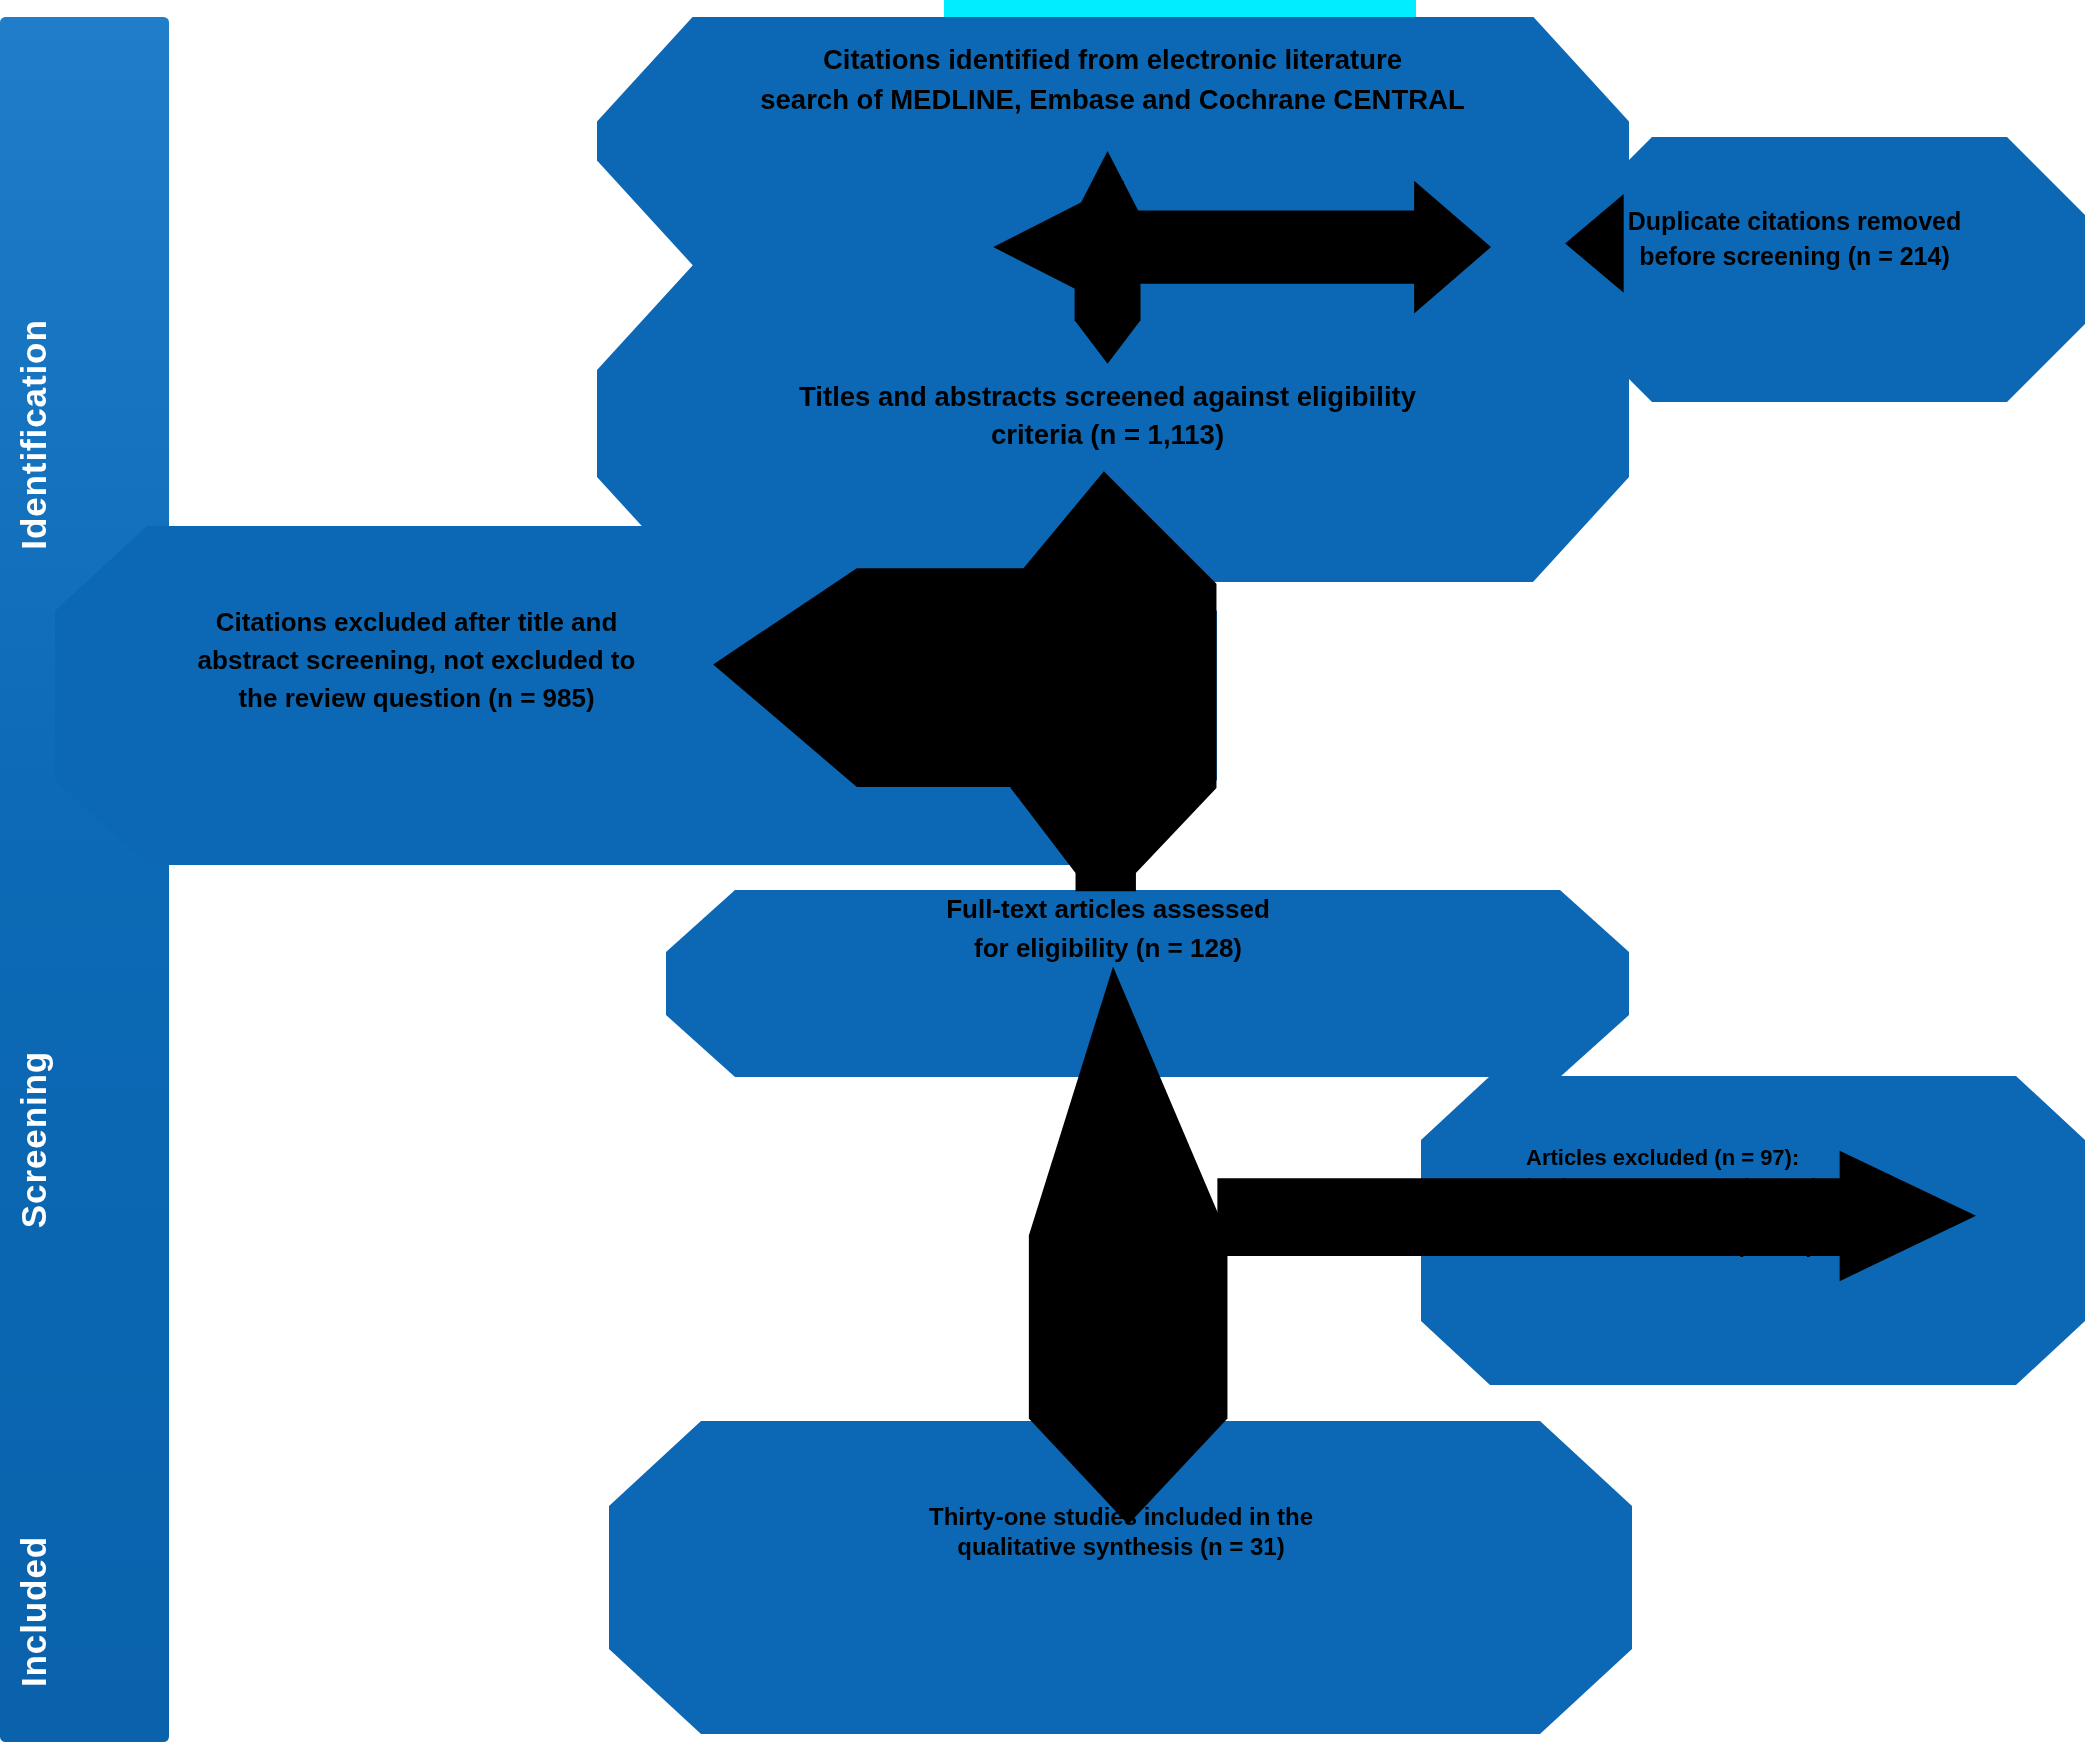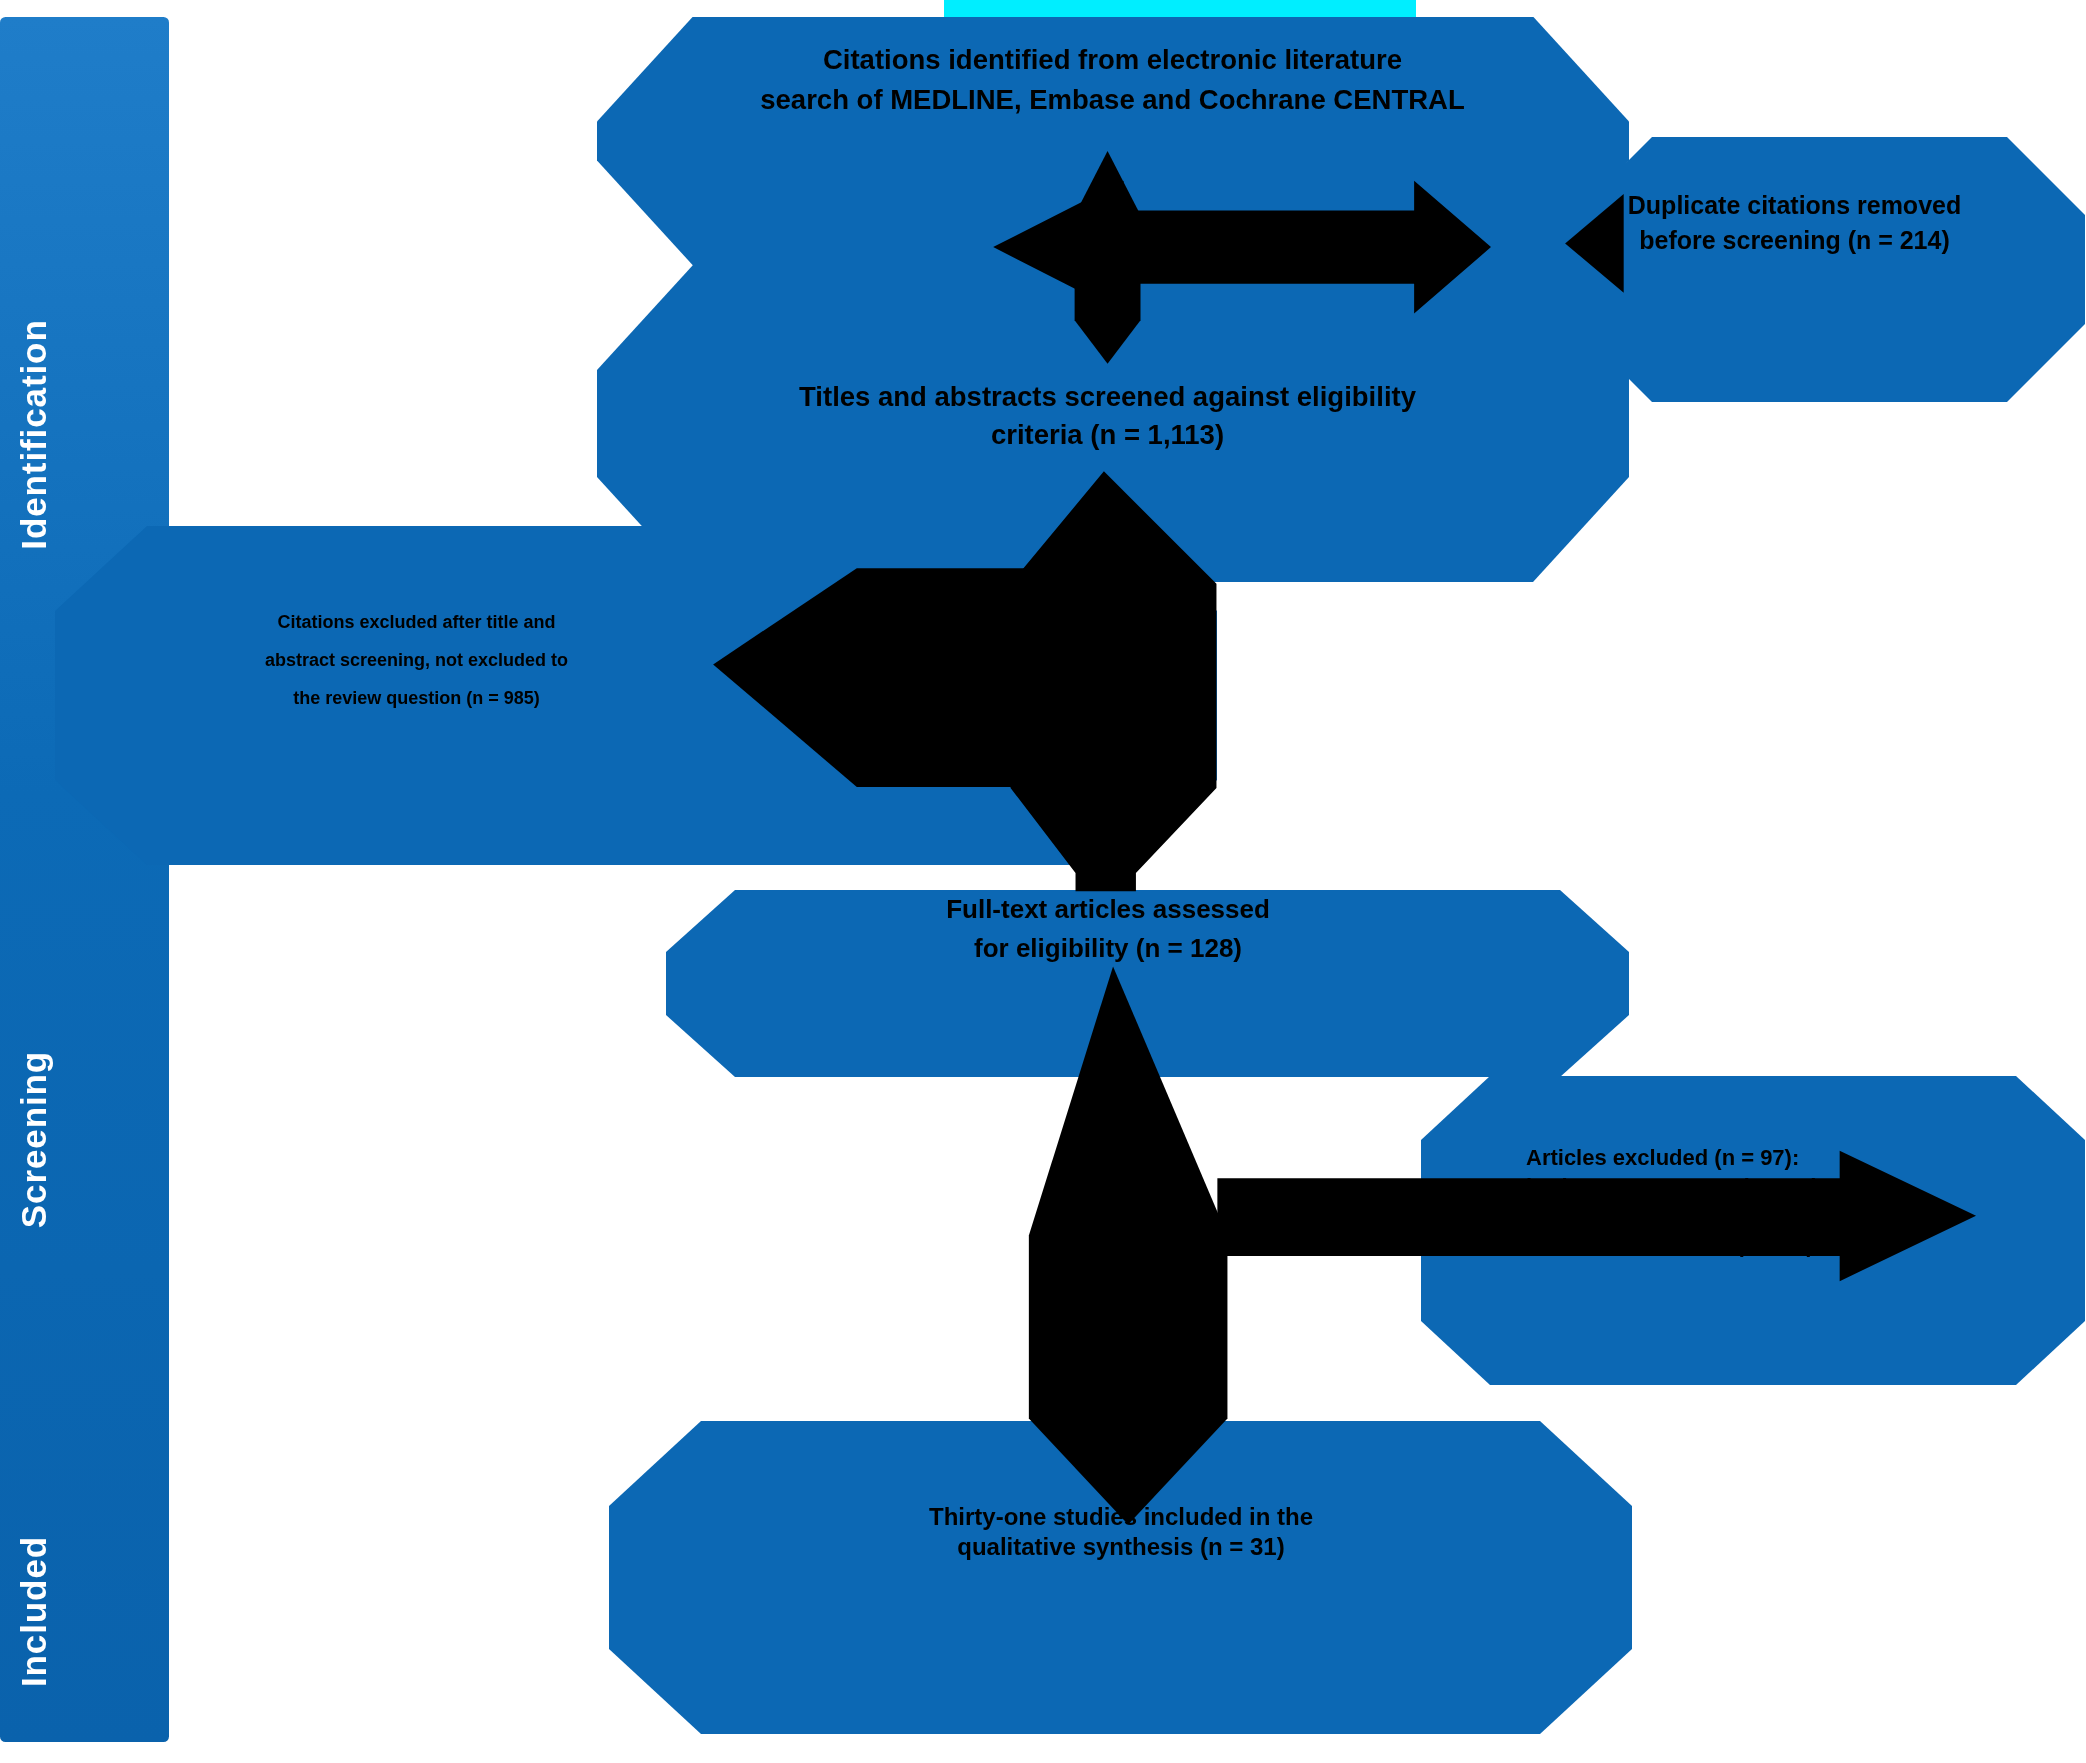--- a/index.html
+++ b/index.html
@@ -24,23 +24,23 @@
       0 calc(100% - var(--cy)), 0 var(--cy));
   }
   .bridge{position:absolute;background:#0c68b4;}
   svg.connectors{position:absolute;left:0;top:0;}
   svg.connectors polygon{fill:#000000;}
   .btxt{position:absolute;color:#000000;font-weight:700;}
   .btxt div{white-space:nowrap;}
   .center{text-align:center;}
   .leftal{text-align:left;}
   .t-a{left:664px;top:40px;width:897px;font-size:27.5px;line-height:40px;}
-  .t-b{left:1584px;top:188px;width:421px;font-size:25px;line-height:35px;}
+  .t-b{left:1584px;top:204px;width:421px;font-size:25px;line-height:35px;}
   .t-c{left:668px;top:378px;width:879px;font-size:27.5px;line-height:38px;}
-  .t-d{left:119px;top:603px;width:595px;font-size:18px;line-height:38px;}
+  .t-d{left:119px;top:603px;width:595px;font-size:26px;line-height:38px;}
   .t-e{left:879px;top:890px;width:458px;font-size:26px;line-height:39px;}
   .t-f{left:1526px;top:1143px;width:503px;font-size:22px;line-height:29px;}
   .t-g{left:883px;top:1502px;width:476px;font-size:24px;line-height:30px;}
 </style>
 </head>
 <body>
 
 <div class="canvas">
 
   <div class="cyanbar"></div>

